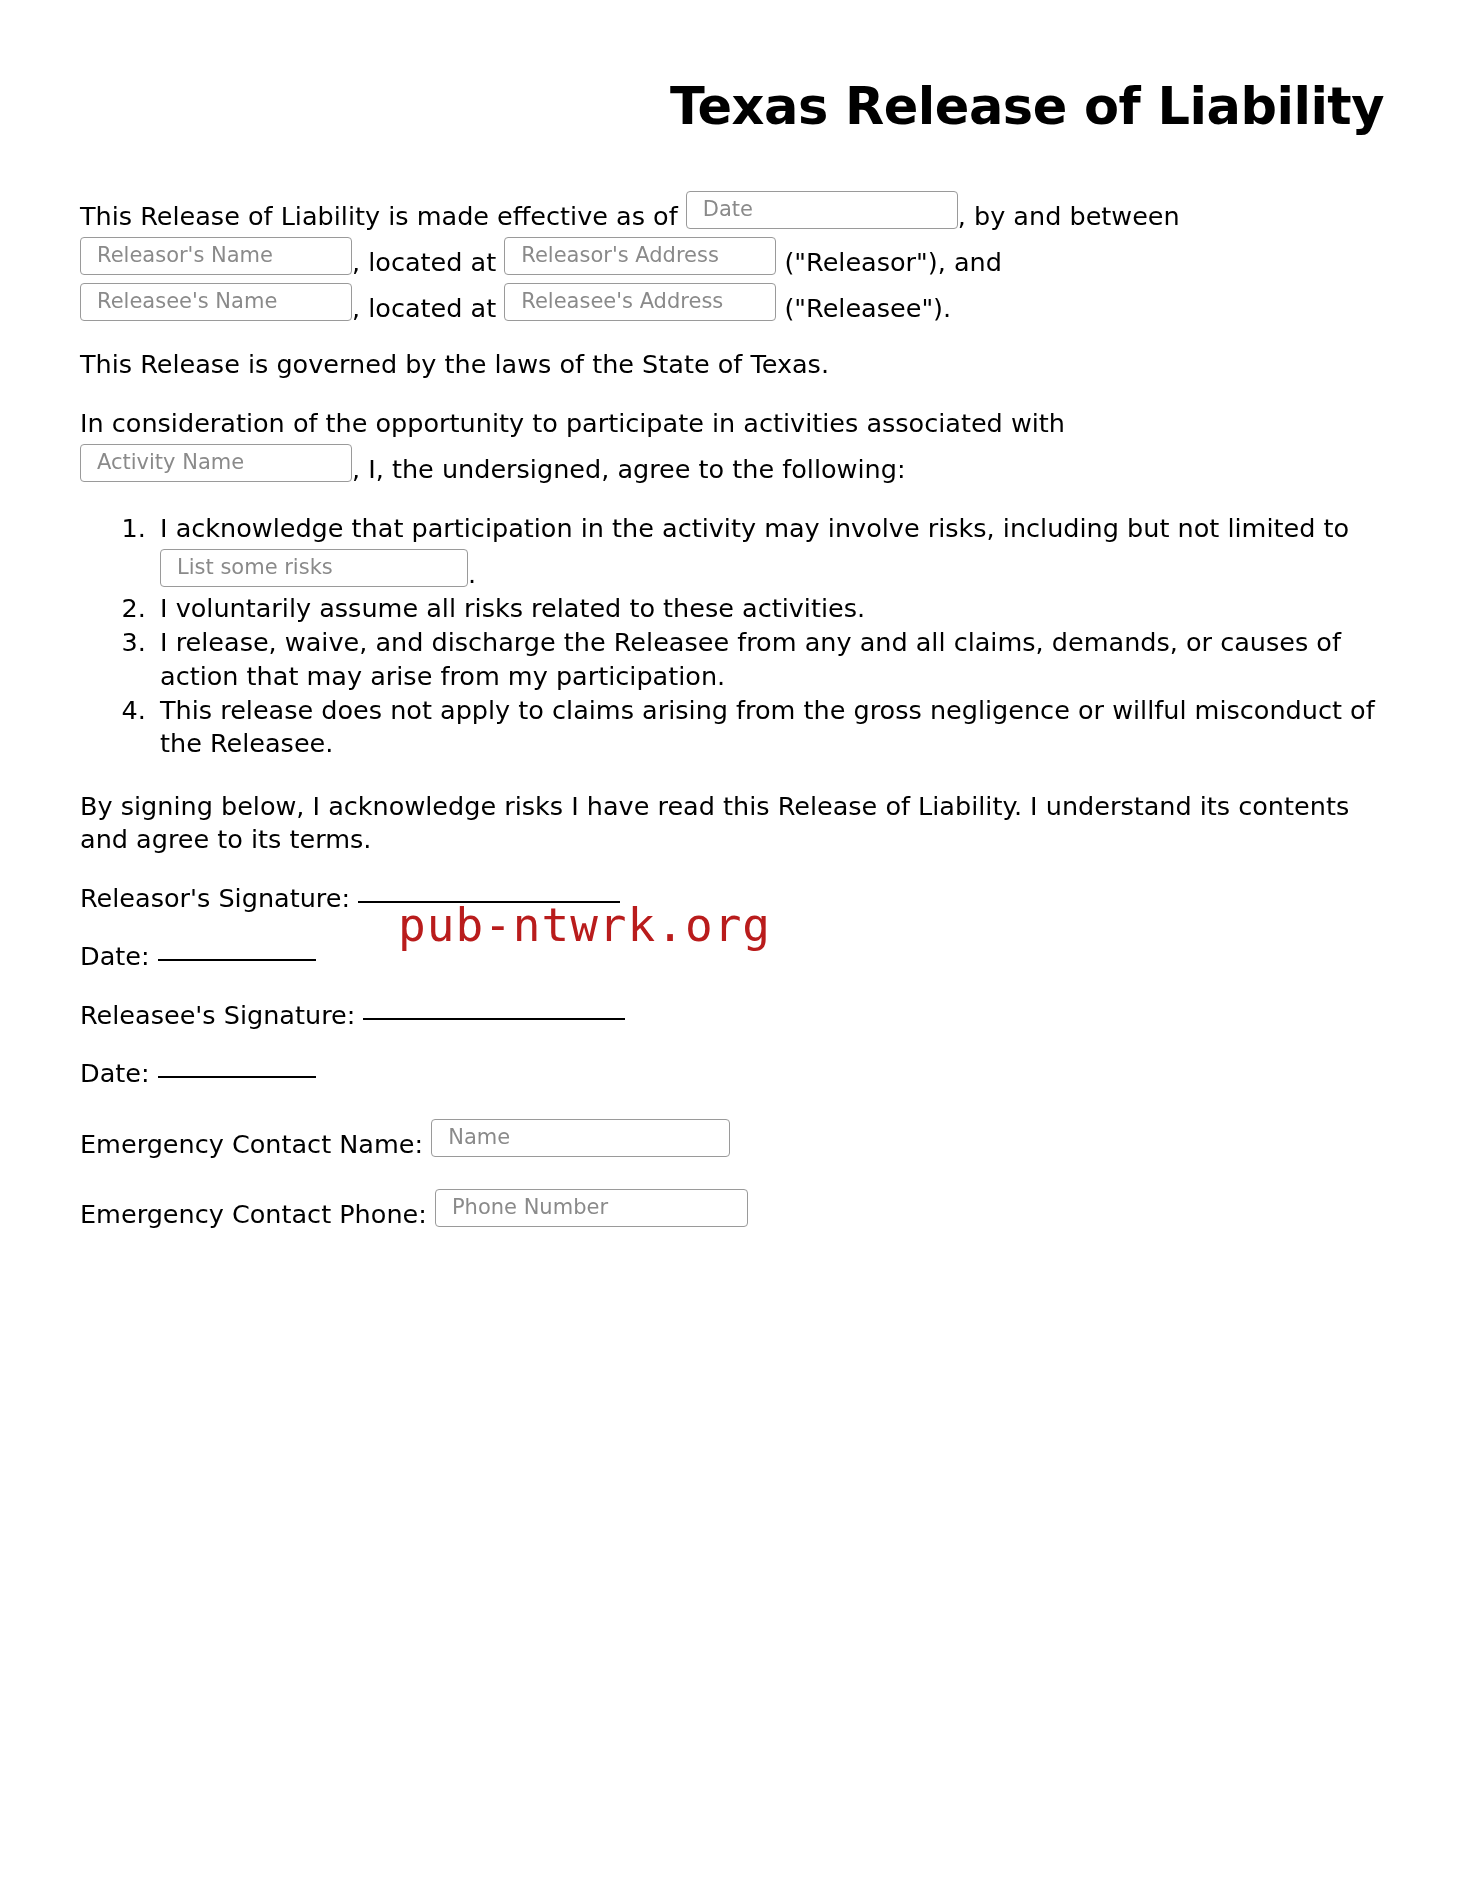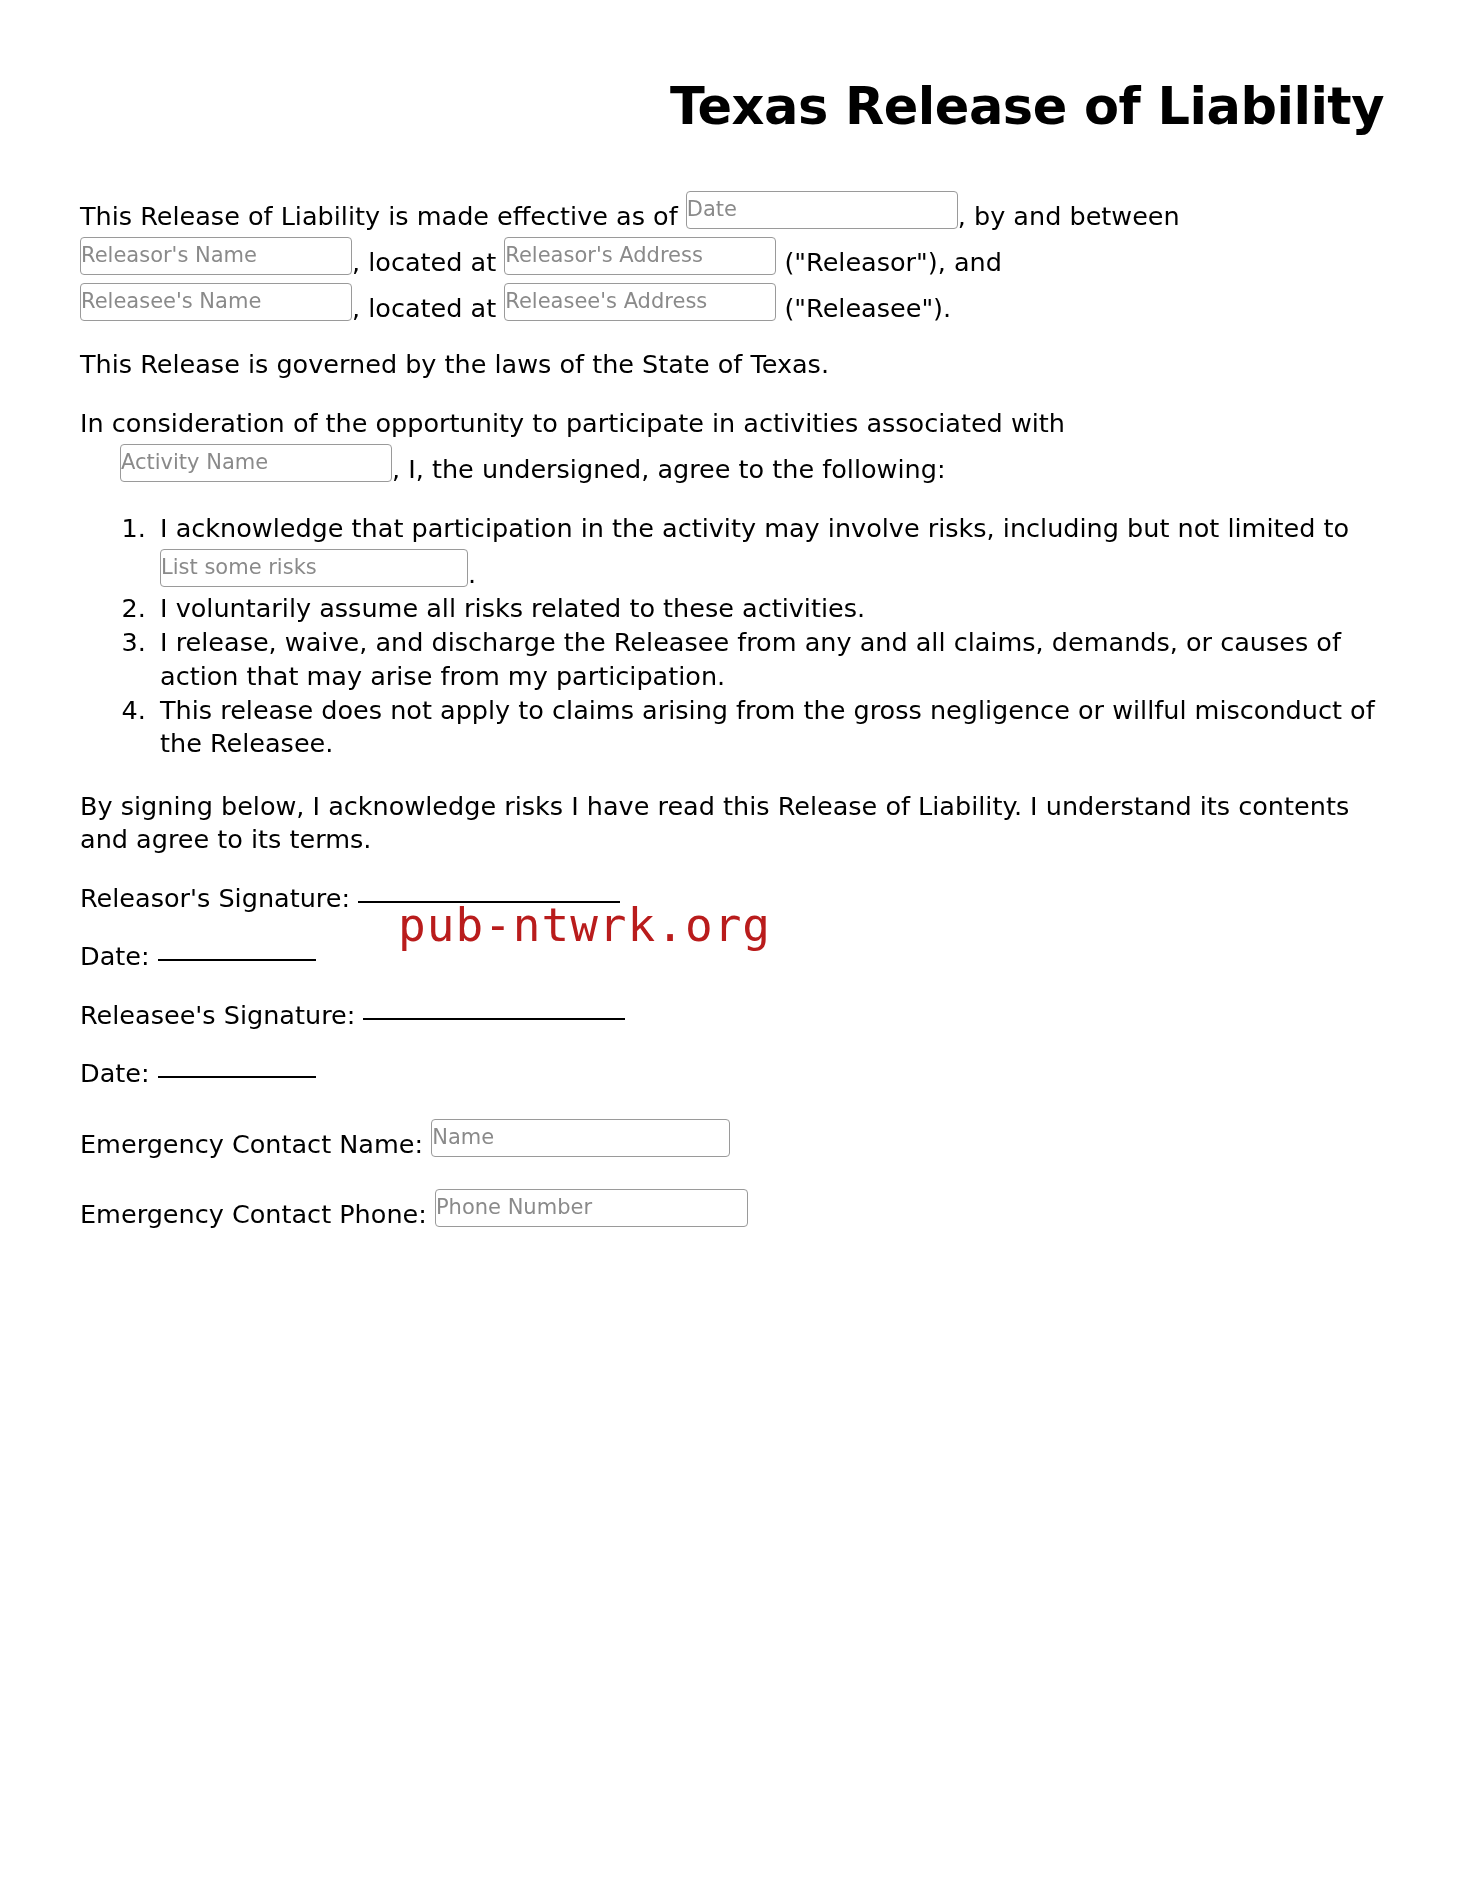--- a/index.html
+++ b/index.html
@@ -44,33 +44,33 @@
   .field {
     display: inline-block;
     box-sizing: border-box;
     border: 1px solid #9a9a9a;
     border-radius: 4px;
     background: #ffffff;
     color: #8a8a8a;
     font-family: "DejaVu Sans", "Liberation Sans", sans-serif;
     font-size: 21px;
     line-height: 1;
-    padding: 7px 8px 8px 0;
+    padding: 7px 8px 8px 16px;
     vertical-align: baseline;
     position: relative;
     top: 4px;
     white-space: nowrap;
     overflow: hidden;
   }
   .f-date      { width: 272px; }
   .f-rlor-name { width: 272px; }
   .f-rlor-addr { width: 272px; }
   .f-rlee-name { width: 272px; }
   .f-rlee-addr { width: 272px; }
-  .f-activity  { width: 272px; margin-left: 40px; }
+  .f-activity  { width: 272px; }
   .f-risks     { width: 308px; }
   .f-ec-name   { width: 299px; font-size: 21px; }
   .f-ec-phone  { width: 313px; font-size: 21px; }
 
   ol.terms {
     font-size: 25.5px;
     line-height: 1.30;
     margin: 0 0 30px 0;
     padding-left: 74px;
     color: #000;

